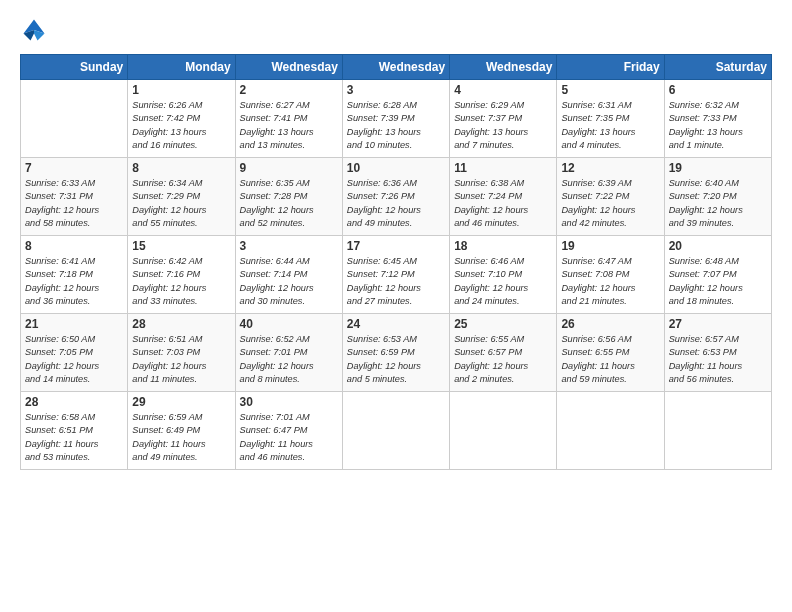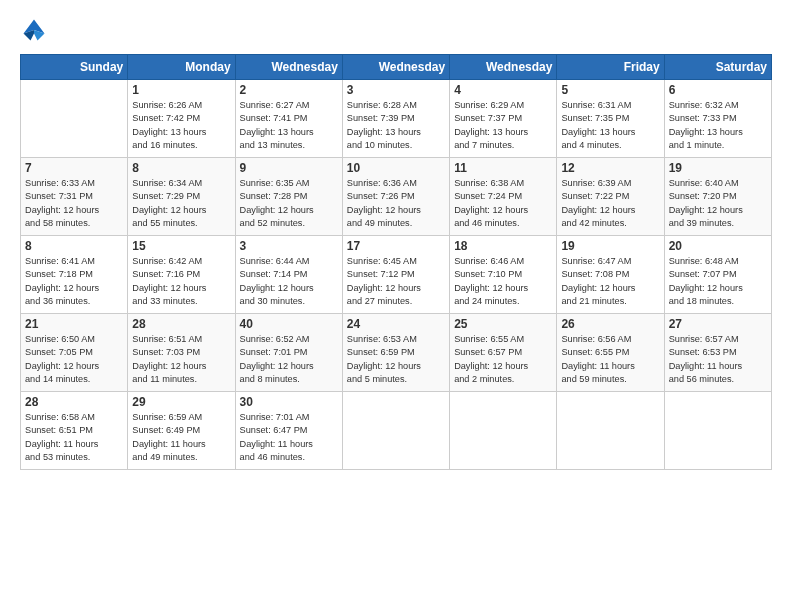--- a/index.html
+++ b/index.html
@@ -73,20 +73,21 @@
     }
     .day-num {
       font-size: 12px;
       font-weight: bold;
       display: block;
       margin-bottom: 2px;
     }
     .day-info {
       line-height: 1.45;
       font-size: 9.2px;
+      font-style: italic;
     }
     tbody tr:nth-child(even) td {
       background: #f9f9f9;
     }
     tbody tr td.empty {
       background: #fff;
     }
   </style>
 </head>
 <body>

